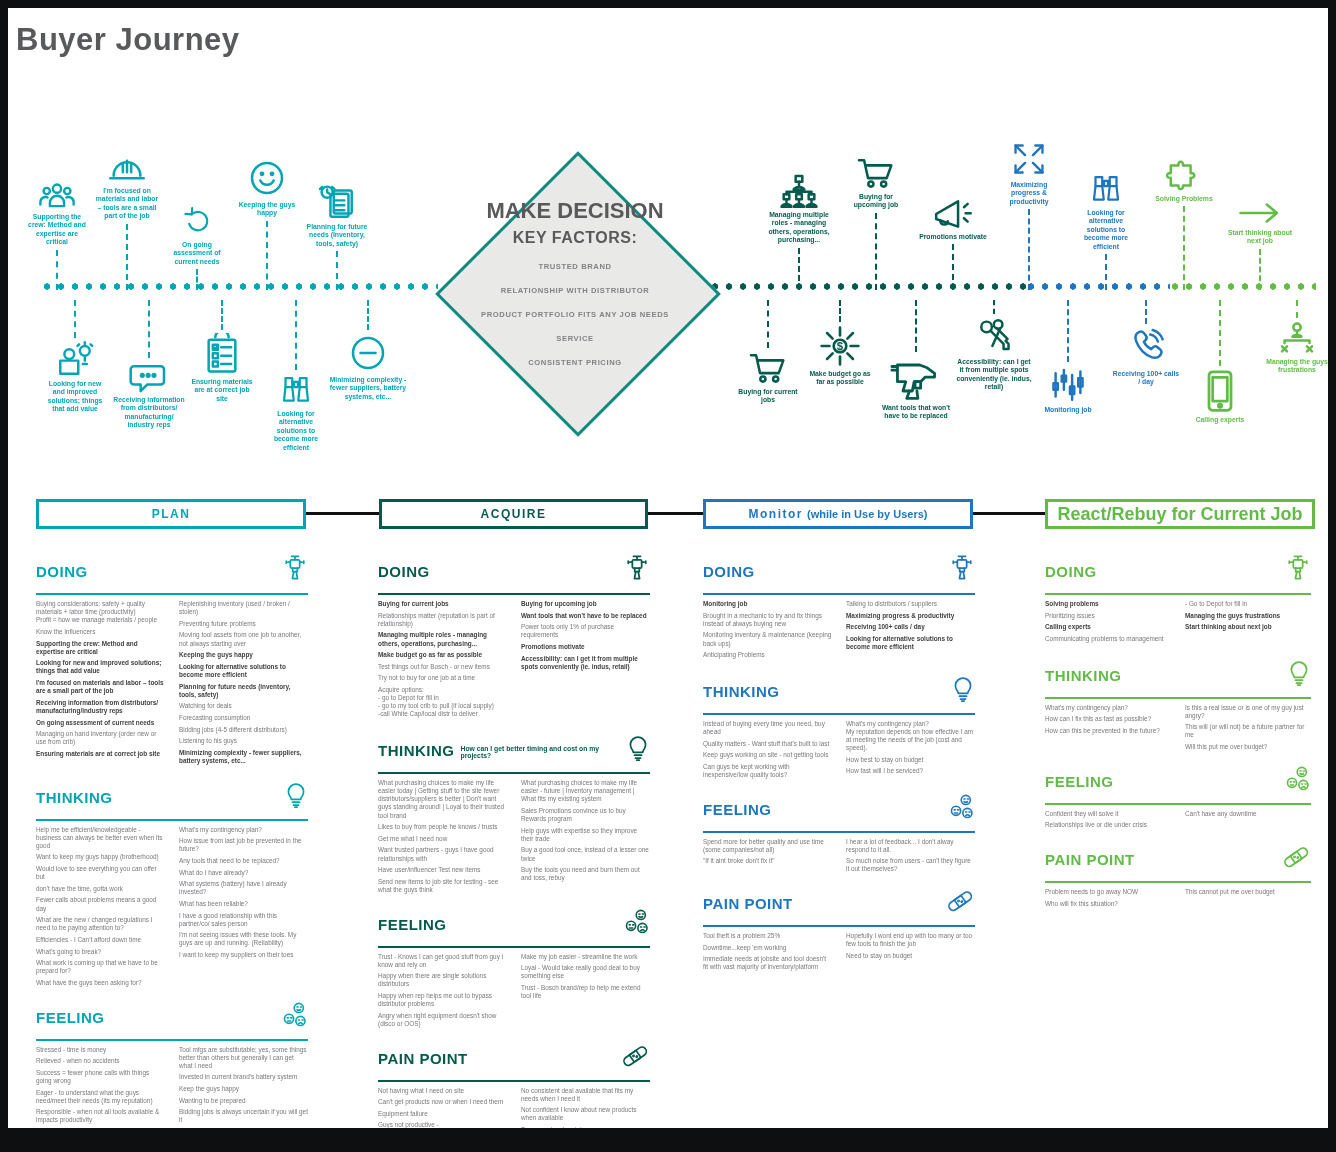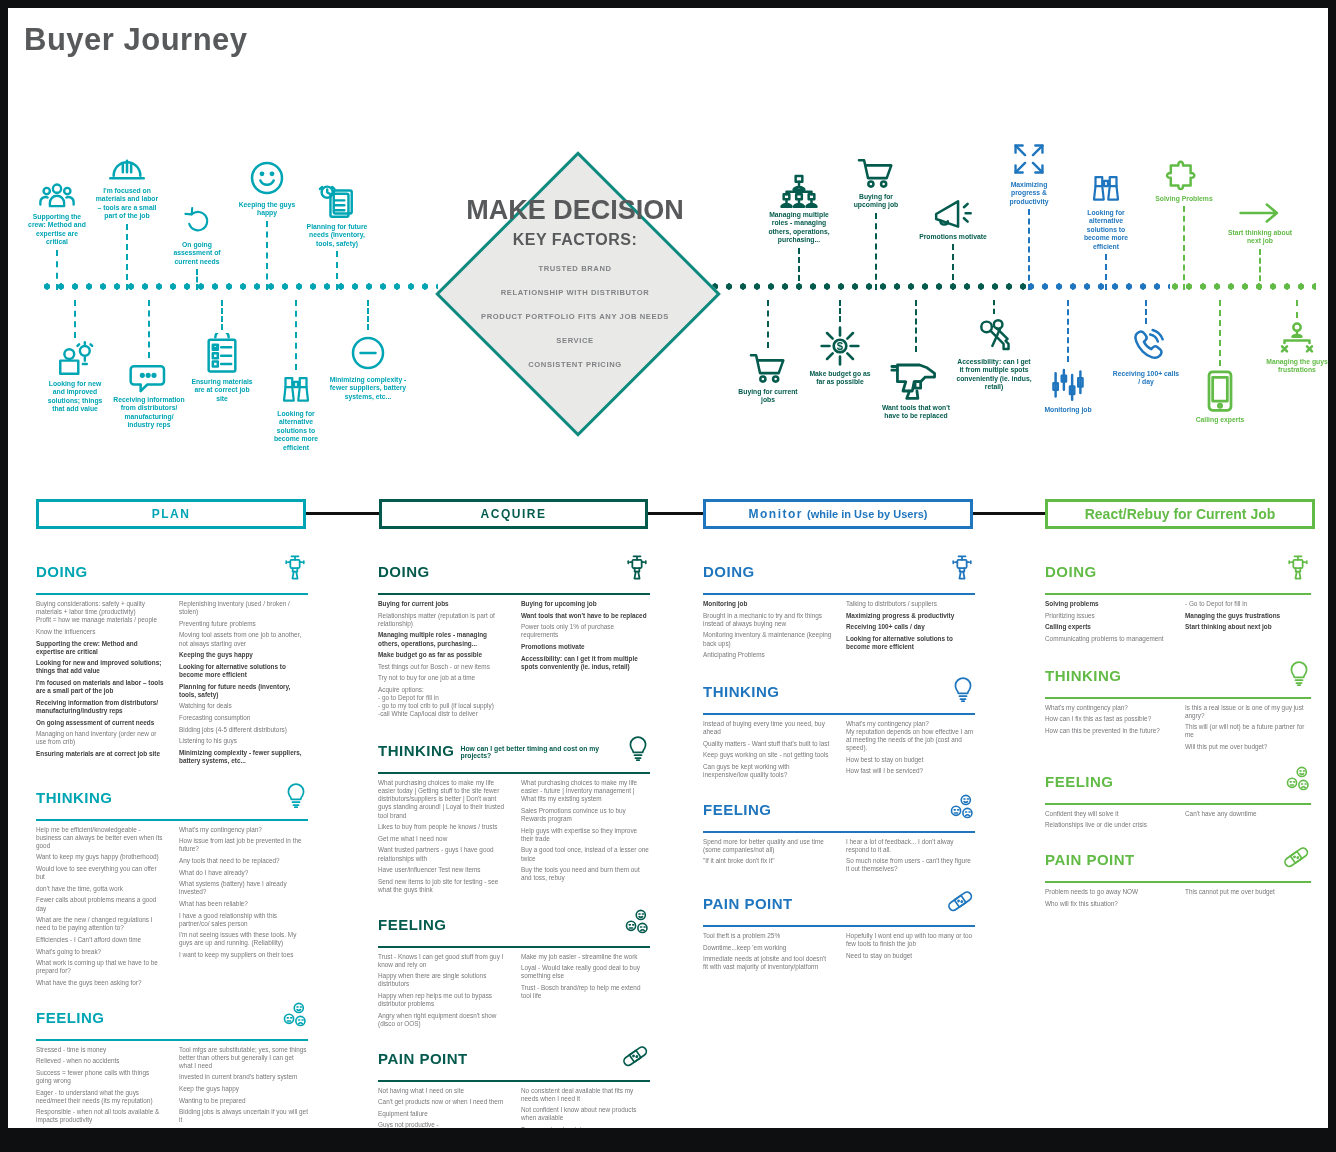--- a/index.html
+++ b/index.html
@@ -4,50 +4,50 @@
 <style>
   html,body{margin:0;padding:0;}
   body{width:1336px;height:1152px;position:relative;background:#0e0f10;font-family:"Liberation Sans",sans-serif;}
   .page{position:absolute;left:8px;top:8px;right:8px;bottom:24px;background:#ffffff;overflow:hidden;}
   
   .c-teal{--c:#00a5b4;}
   .c-dkgreen{--c:#045b4d;}
   .c-blue{--c:#1f76be;}
   .c-lgreen{--c:#62bb46;}
 
-  h1{position:absolute;left:16px;top:14px;margin:0;font-size:31px;font-weight:800;color:#58595b;letter-spacing:.5px;}
+  h1{position:absolute;left:8px;top:14px;margin:0;font-size:31px;font-weight:800;color:#58595b;letter-spacing:.5px;}
 
   
   .dots{position:absolute;height:9px;top:274px;}
   .dots.teal{background-image:radial-gradient(circle 3.2px at 5px 4.5px,#00a5b4 3px,transparent 3.4px);background-size:14px 9px;background-repeat:repeat-x;}
   .dots.dkgreen{background-image:radial-gradient(circle 3.2px at 5px 4.5px,#045b4d 3px,transparent 3.4px);background-size:14px 9px;background-repeat:repeat-x;}
   .dots.blue{background-image:radial-gradient(circle 3.2px at 5px 4.5px,#1f76be 3px,transparent 3.4px);background-size:14px 9px;background-repeat:repeat-x;}
   .dots.lgreen{background-image:radial-gradient(circle 3.2px at 5px 4.5px,#62bb46 3px,transparent 3.4px);background-size:14px 9px;background-repeat:repeat-x;}
 
   
   .tl-block{position:absolute;display:flex;flex-direction:column;align-items:center;color:var(--c);text-align:center;}
   .tl-label{font-size:6.8px;font-weight:bold;line-height:1.25;color:var(--c);margin-top:3px;}
   .stem{flex:1 1 auto;width:0;border-left:2px dashed var(--c);margin-top:3px;}
   .tl-block.bottom .stem{flex:0 0 auto;margin:0 0 3px 0;}
   .tl-icon svg,.sec-icon svg{stroke:currentColor;fill:none;stroke-width:1.5;stroke-linecap:round;stroke-linejoin:round;display:block;}
 
   
   .diamond-wrap{position:absolute;left:428px;top:144px;width:278px;height:278px;}
   .diamond{position:absolute;left:50%;top:50%;width:196px;height:196px;margin:-98px 0 0 -98px;background:#e9e9e8;border:3px solid #0f8a7f;transform:rotate(45deg);}
   .diamond-content{position:absolute;left:50%;top:50%;transform:translate(-50%,-50%);width:230px;text-align:center;}
-  .diamond-title{font-size:27px;line-height:.95;font-weight:800;color:#58595b;margin:0;}
+  .diamond-title{font-size:22px;line-height:.95;font-weight:800;color:#58595b;margin:0;}
   .diamond-sub{font-size:16px;font-weight:800;color:#58595b;margin:7px 0 3px 0;letter-spacing:.5px;}
   .factor{font-size:7.6px;font-weight:bold;color:#808285;letter-spacing:.6px;margin:15px 0;}
 
   
   .header-line{position:absolute;left:290px;top:504px;width:756px;height:3px;background:#111;}
   .phase-box{position:absolute;top:491px;height:30px;background:#fff;border:3px solid var(--c);display:flex;align-items:center;justify-content:center;box-sizing:border-box;}
   .phase-box .big{font-size:12px;font-weight:800;color:var(--c);letter-spacing:1.5px;}
   .phase-box .small{font-size:11px;font-weight:800;color:var(--c);margin-left:4px;letter-spacing:0;}
-  .phase-box.react .big{font-size:14px;letter-spacing:0;}
+  .phase-box.react .big{font-size:18px;letter-spacing:0;}
 
   
   .phase-col{position:absolute;top:546px;width:272px;}
   .sec{margin-bottom:11px;}
   .sec-head{display:flex;align-items:flex-end;justify-content:space-between;border-bottom:2px solid var(--c);padding-bottom:13px;margin-bottom:5px;}
   .sec-title{font-size:15px;font-weight:800;color:var(--c);letter-spacing:.5px;}
   .sec-subtitle{font-size:6.8px;font-weight:bold;color:#045b4d;margin-left:6px;flex:1;}
   .sec-icon{color:var(--c);margin-bottom:-2px;}
   .cols{display:grid;grid-template-columns:1fr 1fr;column-gap:14px;}
   .item{font-size:6.4px;line-height:1.27;color:#77787b;margin:0 0 3.5px 0;white-space:pre-line;}

